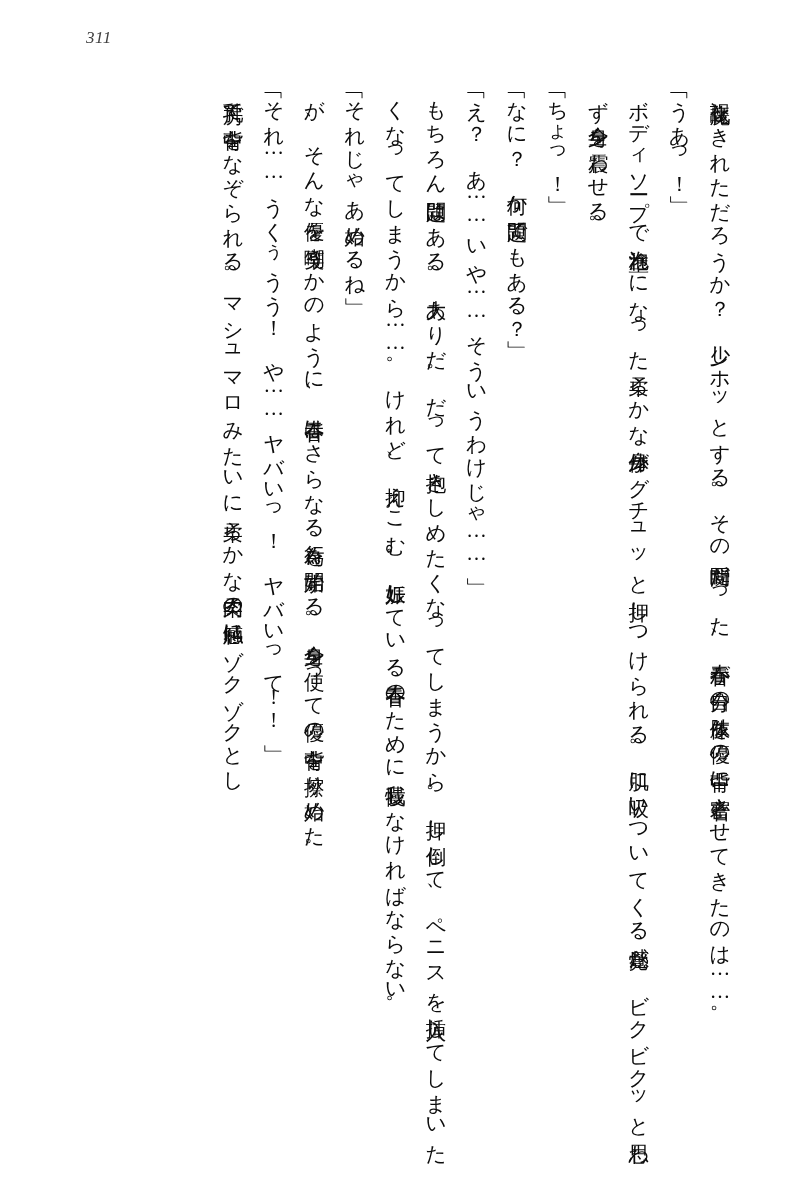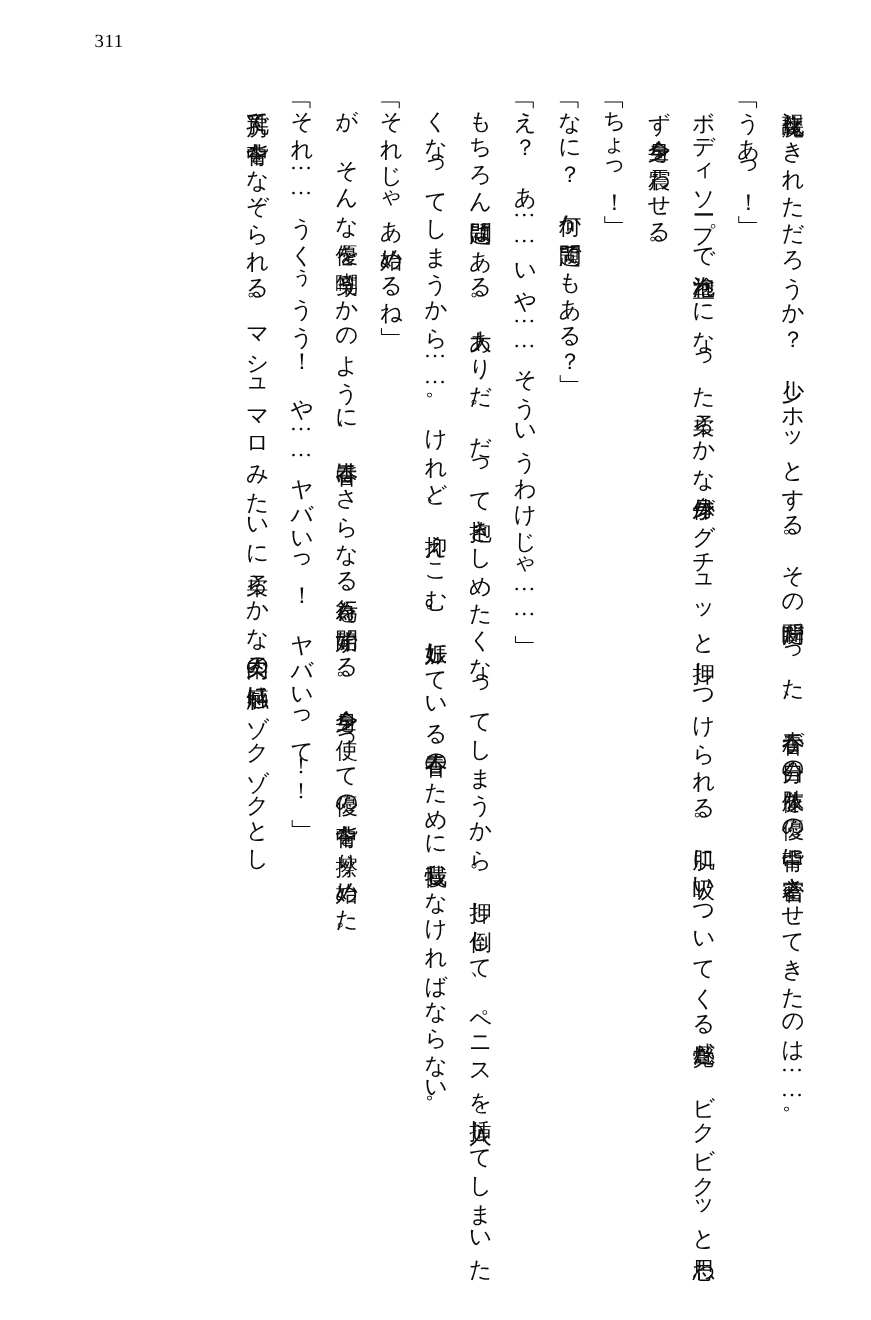--- a/index.html
+++ b/index.html
@@ -19,23 +19,24 @@
     width: 792px;
     height: 1200px;
     background: #ffffff;
     box-sizing: border-box;
   }
   .page-number {
     position: absolute;
     top: 28px;
     left: 86px;
     font-size: 17px;
+    font-style: italic;
     font-family: "Liberation Serif", "DejaVu Serif", serif;
     letter-spacing: 0.5px;
-    color: #000000;
+    color: #404040;
   }
   .body-text {
     position: absolute;
     top: 86px;
     right: 52px;
     bottom: 46px;
     left: 52px;
     writing-mode: vertical-rl;
     text-orientation: upright;
     font-size: 20.5px;

